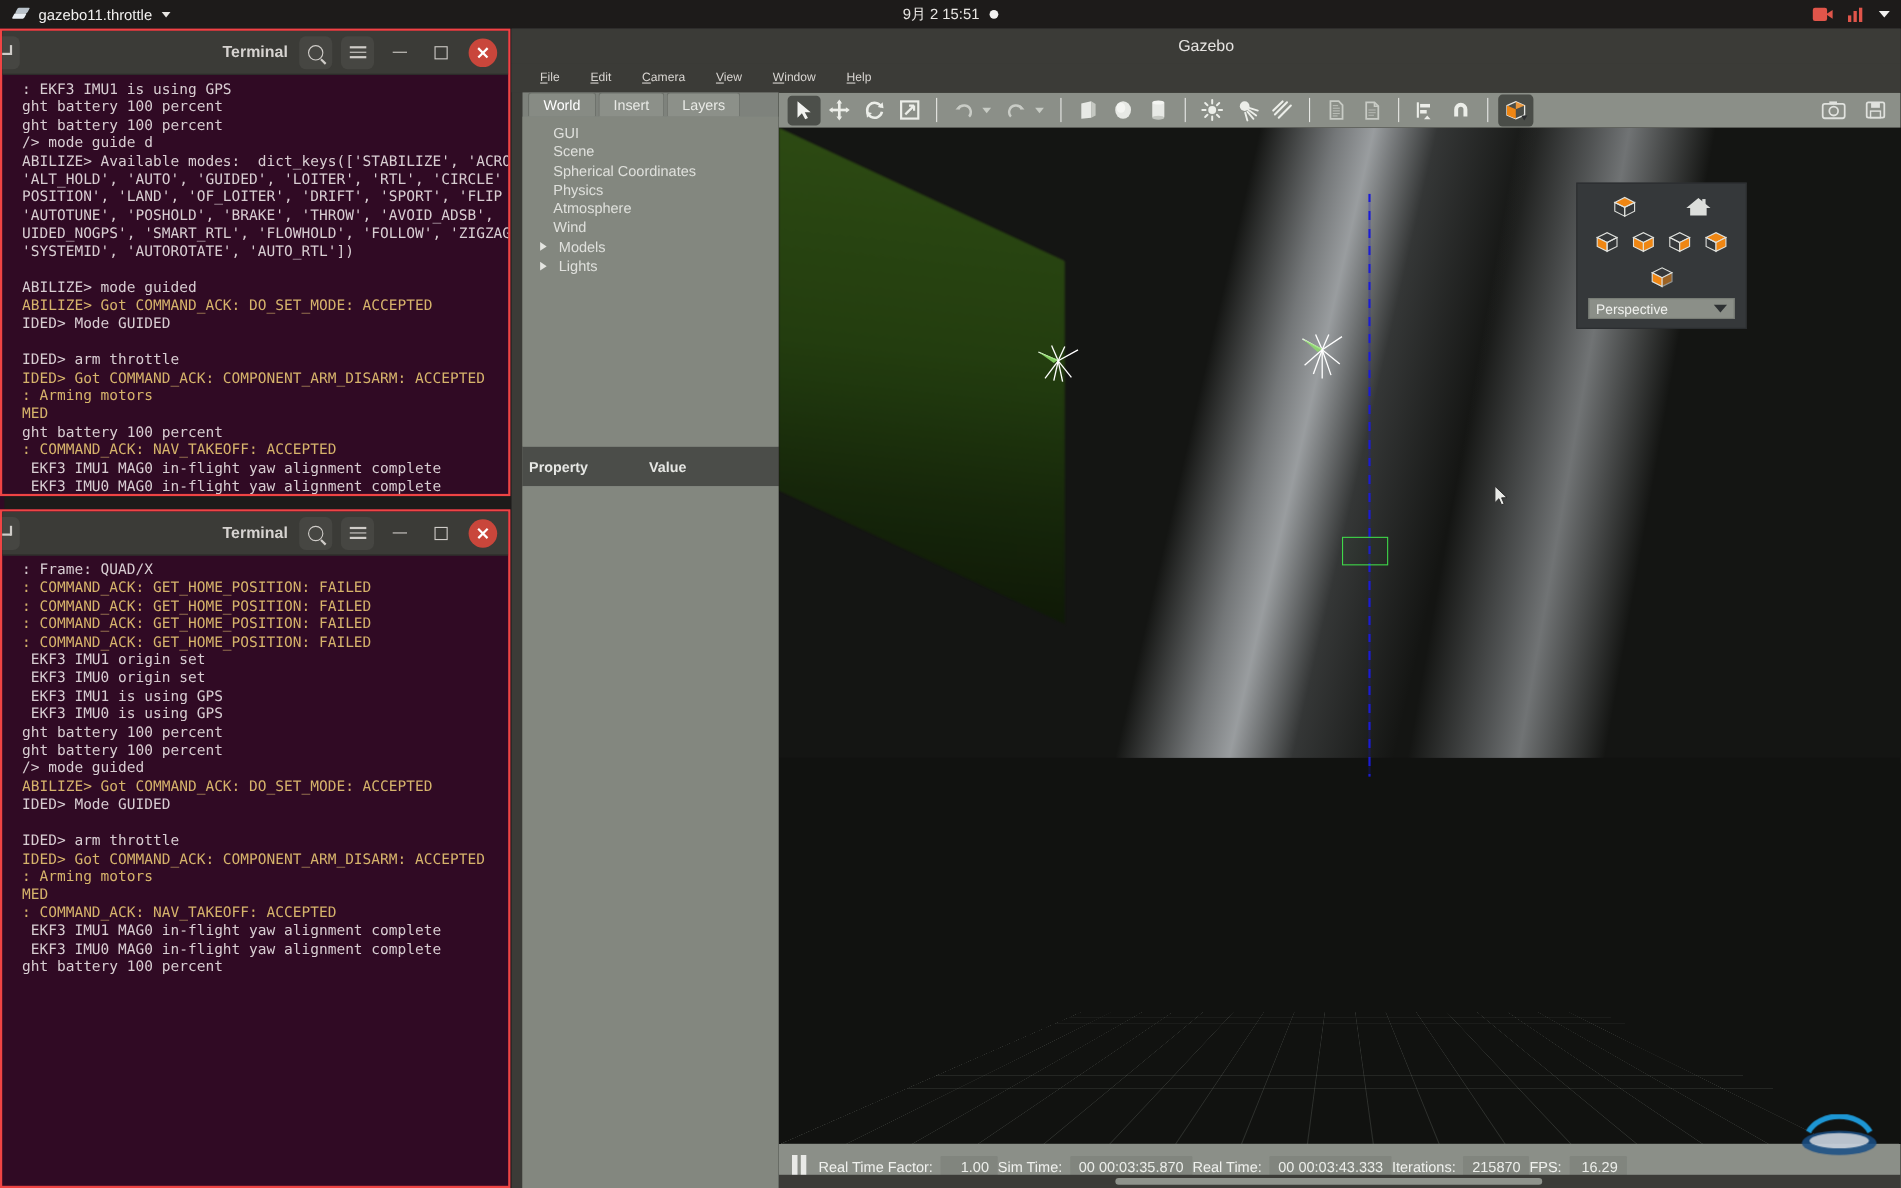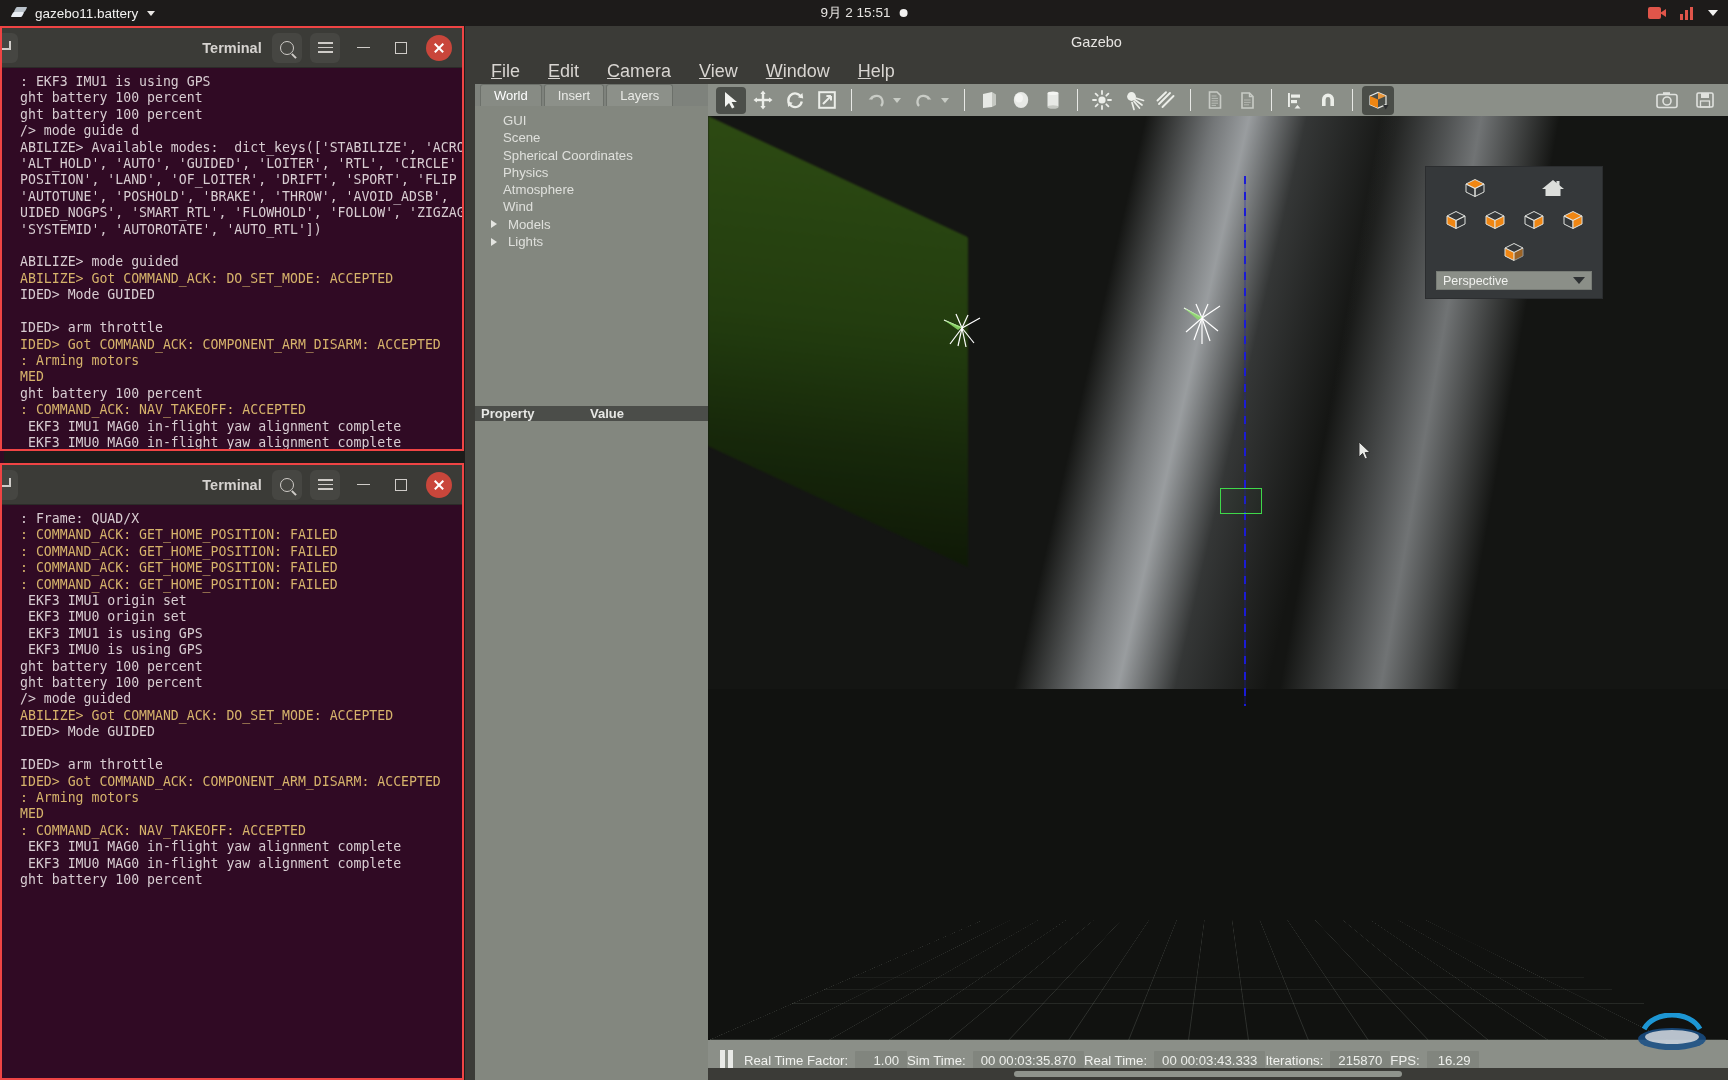--- a/index.html
+++ b/index.html
@@ -122,21 +122,21 @@
   #gz-titlebar {
     height: 32px; background: #3b3b37; position: relative;
     display: flex; align-items: center; justify-content: center;
   }
   #gz-titlebar .t { color: #e6e4e1; font-size: 14.5px; }
   #gz-menubar {
     height: 26px; display: flex; align-items: center; gap: 0px;
     padding-left: 12px; background: #3b3b37;
   }
   .menu-item {
-    color: #d8d5d1; font-size: 18px; padding: 3px 14px 3px 14px;
+    color: #d8d5d1; font-size: 11px; padding: 3px 14px 3px 14px;
   }
   .menu-item u { text-decoration: underline; }
   #gz-content { flex: 1; display: flex; position: relative; }
 
   
   #gz-left {
     width: 233px; background: #7e827c;
     margin: 0 0 0 10px;
     display: flex; flex-direction: column;
     position: relative;
@@ -158,21 +158,21 @@
     padding-left: 14px; position: relative;
   }
   .tree-row.has-arrow { padding-left: 0px; }
   .tree-arrow {
     width: 0; height: 0; border-left: 6px solid #e4e5e1;
     border-top: 4.5px solid transparent; border-bottom: 4.5px solid transparent;
     margin-left: 2px; margin-right: 6px;
   }
   #gz-prop-head {
     display: flex; background: #4b4d49; color: #e6e7e4;
-    font-size: 13px; font-weight: bold; height: 15px; align-items: center;
+    font-size: 13px; font-weight: bold; height: 36px; align-items: center;
   }
   #gz-prop-head .p1 { width: 115px; padding-left: 6px; }
   #gz-prop-rest { flex: 1; background: #83877f; }
   #gz-left-grip {
     position: absolute; right: -10px; top: 45%;
     width: 10px; height: 18px; background: #7e827c;
   }
 
   
   #gz-render { flex: 1; position: relative; background: #0f0f0c; overflow: hidden; }
@@ -248,22 +248,22 @@
     position: absolute; left: 0; right: 0; bottom: 0; height: 12px;
     background: #3b3b37; z-index: 6;
   }
   #gz-hscroll .thumb {
     position: absolute; left: 30%; top: 3px; width: 38%; height: 6px;
     background: #8f938c; border-radius: 3px;
   }
 
   
   #view-dd {
-    position: absolute; right: 125px; top: 82px;
-    width: 178px; background: #35383a; border: 1px solid #2b2d2f;
+    position: absolute; right: 140px; top: 82px;
+    width: 155px; background: #35383a; border: 1px solid #2b2d2f;
     padding: 8px 10px 8px 10px; z-index: 6;
   }
   #view-dd .row { display: flex; align-items: center; justify-content: space-around; margin-bottom: 6px; }
   .vcube { width: 26px; height: 26px; }
   .home-ico { width: 26px; height: 22px; }
   #view-dd select, #view-dd .combo {
     width: 100%; height: 19px; background: #8b8f88; color: #f0f1ee;
     border: 1px solid #787c76; font-size: 12.5px; padding: 0 6px;
     display: flex; align-items: center; justify-content: space-between;
     font-family: "Liberation Sans", sans-serif;
@@ -281,21 +281,21 @@
 <body>
 
 <div id="root">
 
   <div id="topbar">
     <div class="left">
       <span class="app-ico">
           <i class="a"></i>
           <i class="b"></i>
         </span>
-      <span class="title-txt">gazebo11.battery</span>
+      <span class="title-txt">gazebo11.throttle</span>
       <span class="caret"></span>
     </div>
     <div class="center">
       <span>9月 2  15:51</span>
       <span class="dot-ind"></span>
     </div>
     <div class="right">
       <span class="ind ind-cam">
         <span class="body"></span>
           <span class="lens"></span>

